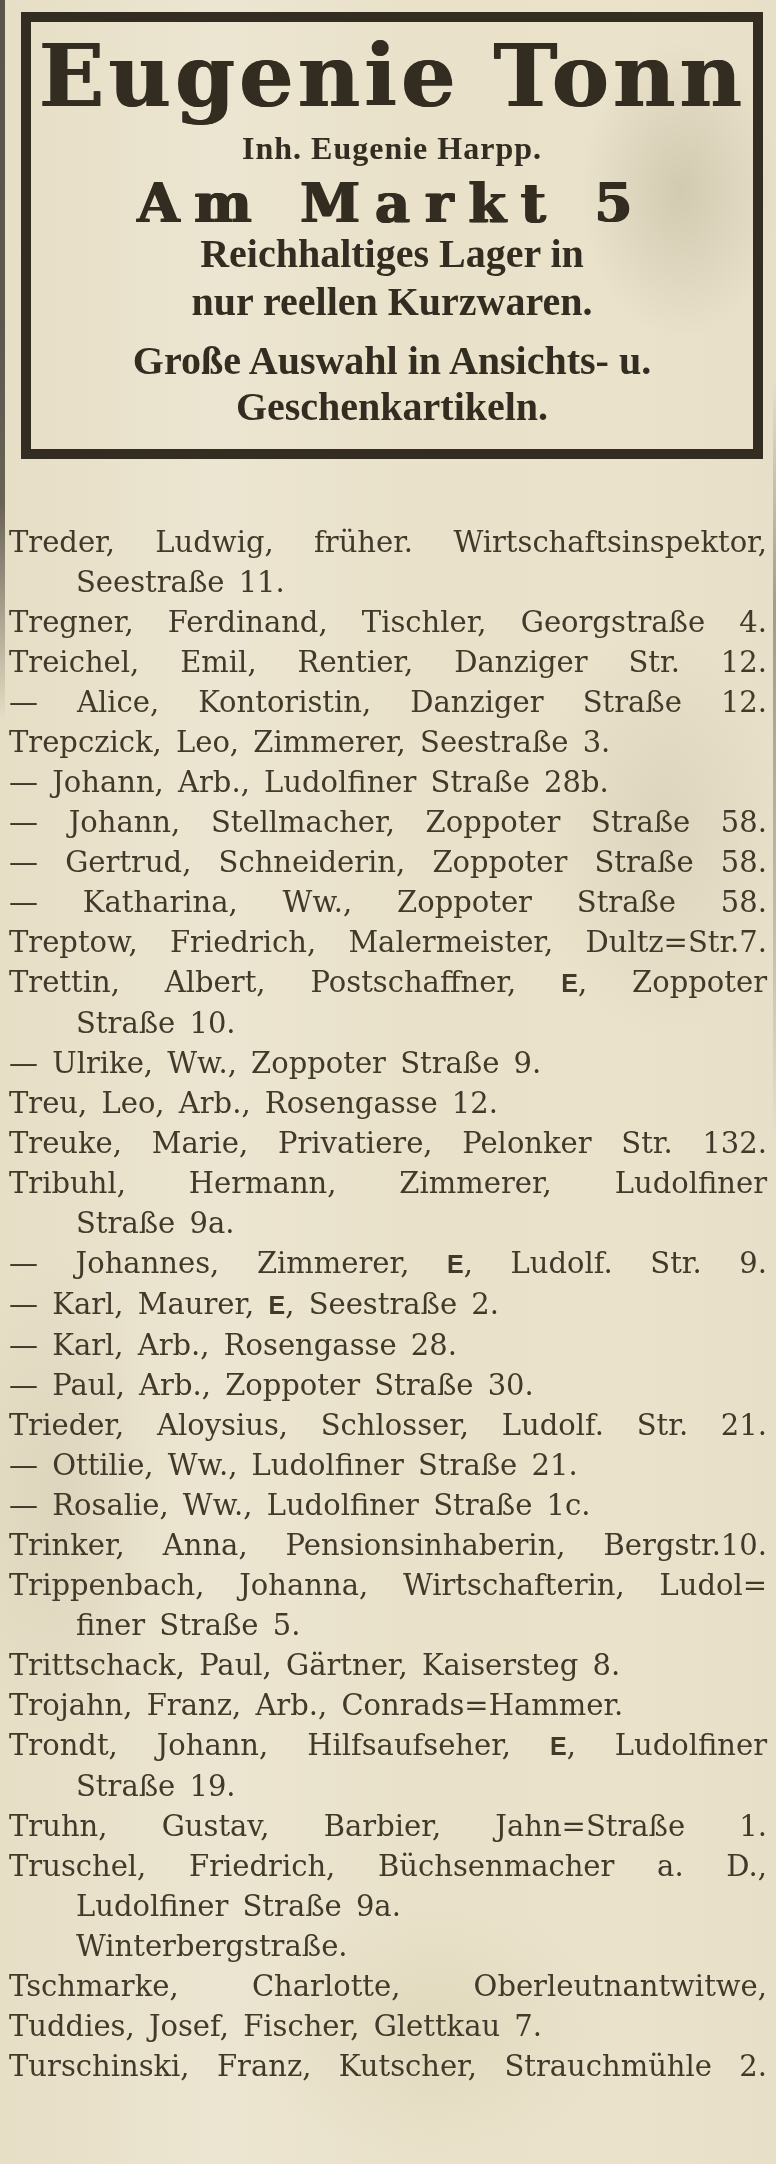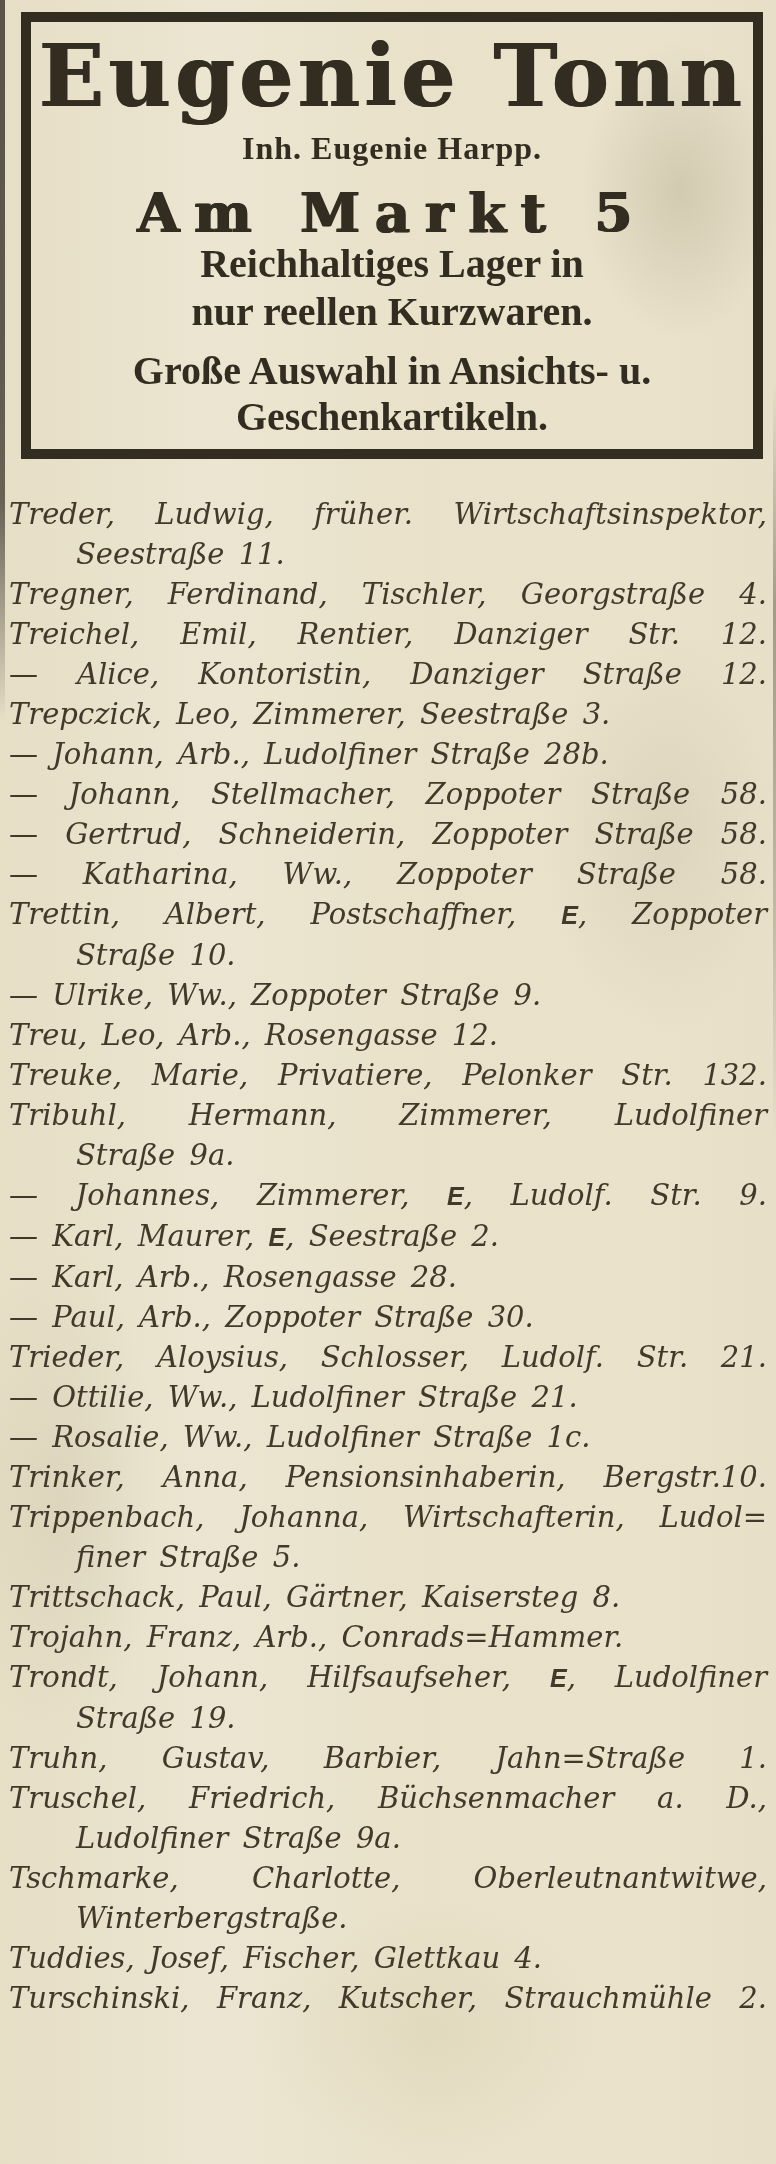--- a/index.html
+++ b/index.html
@@ -44,39 +44,38 @@
   .ad-title{
     margin-top:10px;font-size:86px;line-height:88px;font-weight:bold;
     letter-spacing:4px;font-family:"DejaVu Serif",serif;
     text-shadow:1px 0 0 currentColor;
   }
   .ad-owner{
     margin-top:10px;font-size:32px;line-height:36px;font-weight:bold;
     font-family:"Liberation Serif",serif;letter-spacing:1px;
   }
   .ad-address{
-    margin-top:20px;font-size:54px;line-height:54px;font-weight:bold;
+    margin-top:10px;font-size:54px;line-height:54px;font-weight:bold;
     letter-spacing:15px;font-family:"DejaVu Serif",serif;
     text-shadow:1.4px 0 0 currentColor,-0.7px 0 0 currentColor;
   }
   .ad-tagline-1{
     font-size:40px;line-height:48px;font-weight:bold;
     font-family:"Liberation Serif",serif;
   }
   .ad-tagline-2{
     margin-top:12px;font-size:40px;line-height:46px;font-weight:bold;
     font-family:"Liberation Serif",serif;
   }
 
   
   .directory{
-    position:absolute;left:9px;top:494px;width:758px;
+    position:absolute;left:9px;top:522px;width:758px;
     font-size:29px;line-height:40px;word-spacing:5px;
     color:var(--ink);
-    font-style:italic;
   }
   .line{margin:0;}
   .cont{padding-left:67px;}
   .just{text-align:justify;text-align-last:justify;}
   .e-mark{
     font-family:"Liberation Sans",sans-serif;font-weight:bold;
     font-size:25px;letter-spacing:0;
   }
 </style>
 </head>
@@ -107,20 +106,21 @@
     <p class="line just"><span>Treder, Ludwig, früher. Wirtschaftsinspektor,</span></p>
     <p class="line cont"><span>Seestraße 11.</span></p>
     <p class="line just"><span>Tregner, Ferdinand, Tischler, Georgstraße 4.</span></p>
     <p class="line just"><span>Treichel, Emil, Rentier, Danziger Str. 12.</span></p>
     <p class="line just"><span>— Alice, Kontoristin, Danziger Straße 12.</span></p>
     <p class="line"><span>Trepczick, Leo, Zimmerer, Seestraße 3.</span></p>
     <p class="line"><span>— Johann, Arb., Ludolfiner Straße 28b.</span></p>
     <p class="line just"><span>— Johann, Stellmacher, Zoppoter Straße 58.</span></p>
     <p class="line just"><span>— Gertrud, Schneiderin, Zoppoter Straße 58.</span></p>
     <p class="line just"><span>— Katharina, Ww., Zoppoter Straße 58.</span></p>
+    <p class="line just"><span>Treptow, Friedrich, Malermeister, Dultz=Str.7.</span></p>
     <p class="line just"><span>Trettin, Albert, Postschaffner, </span><span class="e-mark">E</span><span>, Zoppoter</span></p>
     <p class="line cont"><span>Straße 10.</span></p>
     <p class="line"><span>— Ulrike, Ww., Zoppoter Straße 9.</span></p>
     <p class="line"><span>Treu, Leo, Arb., Rosengasse 12.</span></p>
     <p class="line just"><span>Treuke, Marie, Privatiere, Pelonker Str. 132.</span></p>
     <p class="line just"><span>Tribuhl, Hermann, Zimmerer, Ludolfiner</span></p>
     <p class="line cont"><span>Straße 9a.</span></p>
     <p class="line just"><span>— Johannes, Zimmerer, </span><span class="e-mark">E</span><span>, Ludolf. Str. 9.</span></p>
     <p class="line"><span>— Karl, Maurer, </span><span class="e-mark">E</span><span>, Seestraße 2.</span></p>
     <p class="line"><span>— Karl, Arb., Rosengasse 28.</span></p>
@@ -131,17 +131,17 @@
     <p class="line just"><span>Trinker, Anna, Pensionsinhaberin, Bergstr.10.</span></p>
     <p class="line just"><span>Trippenbach, Johanna, Wirtschafterin, Ludol=</span></p>
     <p class="line cont"><span>finer Straße 5.</span></p>
     <p class="line"><span>Trittschack, Paul, Gärtner, Kaisersteg 8.</span></p>
     <p class="line"><span>Trojahn, Franz, Arb., Conrads=Hammer.</span></p>
     <p class="line just"><span>Trondt, Johann, Hilfsaufseher, </span><span class="e-mark">E</span><span>, Ludolfiner</span></p>
     <p class="line cont"><span>Straße 19.</span></p>
     <p class="line just"><span>Truhn, Gustav, Barbier, Jahn=Straße 1.</span></p>
     <p class="line just"><span>Truschel, Friedrich, Büchsenmacher a. D.,</span></p>
     <p class="line cont"><span>Ludolfiner Straße 9a.</span></p>
+    <p class="line cont"><span>Winterbergstraße.</span></p>
     <p class="line just"><span>Tschmarke, Charlotte, Oberleutnantwitwe,</span></p>
-    <p class="line cont"><span>Winterbergstraße.</span></p>
-    <p class="line"><span>Tuddies, Josef, Fischer, Glettkau 4.</span></p>
+    <p class="line"><span>Tuddies, Josef, Fischer, Glettkau 7.</span></p>
     <p class="line just"><span>Turschinski, Franz, Kutscher, Strauchmühle 2.</span></p>
   </div>
 
 </body></html>

